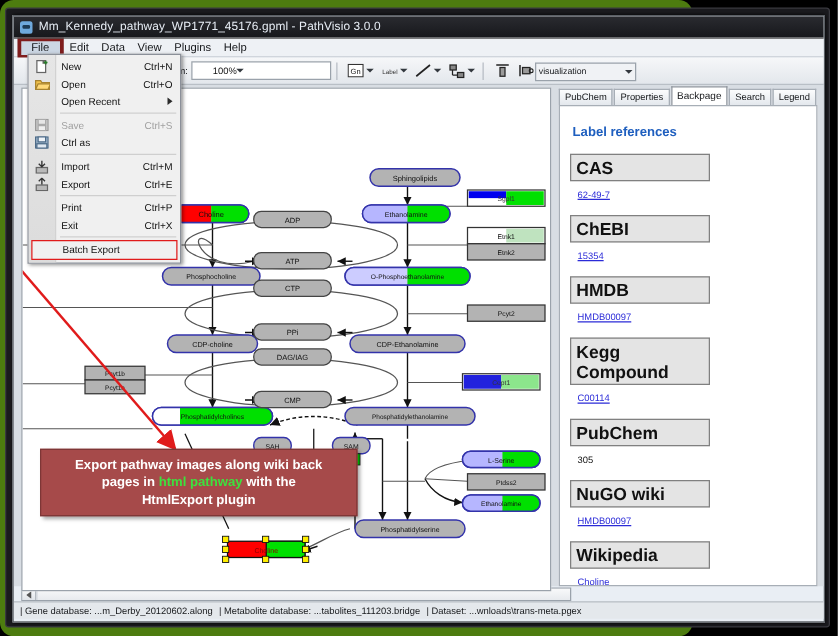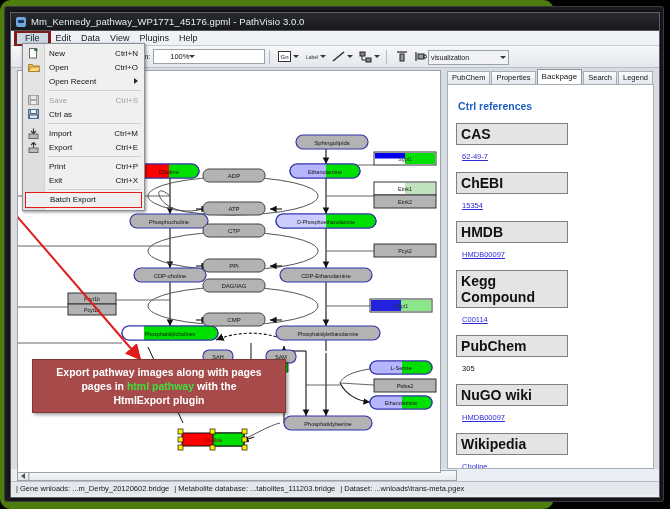--- a/index.html
+++ b/index.html
@@ -424,37 +424,37 @@
         <defs>
               <marker id="redah" markerWidth="9" markerHeight="9" refX="7" refY="4" orient="auto">
           <path d="M0,0 L8,4 L0,8 z" fill="#e01b1b"></path>
               </marker>
             </defs>
         <line x1="-40" y1="100" x2="122" y2="288" stroke="#e01b1b" stroke-width="2" marker-end="url(#redah)"></line>
       </svg>
 
       <div id="callout">
         <div class="ctext">
-          <span>Export pathway images along with pages</span><br>
+          <span>Export pathway images along wiki back</span><br>
           <span>pages in </span><span class="hl">html pathway</span><span> with the</span><br>
           <span>HtmlExport plugin</span>
         </div>
       </div>
     </div>
 
     <div id="rightpanel">
       <div id="tabs">
         <span class="tab">PubChem</span>
         <span class="tab">Properties</span>
         <span class="tab sel">Backpage</span>
         <span class="tab">Search</span>
         <span class="tab">Legend</span>
       </div>
       <div id="tabpanel">
-        <div id="xref-title">Ctrl references</div>
+        <div id="xref-title">Label references</div>
 
         <div class="xrow">
           <div class="xhead">CAS</div>
           <a class="xval" href="#">62-49-7</a>
         </div>
         <div class="xrow">
           <div class="xhead">ChEBI</div>
           <a class="xval" href="#">15354</a>
         </div>
         <div class="xrow">
@@ -485,21 +485,21 @@
   <div id="hscroll">
     <span class="arrow">
       <svg width="5" height="6">
             <path d="M4,0 L0,3 L4,6 z" fill="#555"></path>
           </svg>
     </span>
     <span class="thumb"></span>
   </div>
 
   <div id="statusbar">
-    <span>| Gene wnloads: ...m_Derby_20120602.bridge</span>
+    <span>| Gene database: ...m_Derby_20120602.along</span>
     <span style="width:5px"></span>
     <span>| Metabolite database: ...tabolites_111203.bridge</span>
     <span style="width:5px"></span>
     <span>| Dataset: ...wnloads\trans-meta.pgex</span>
   </div>
 
   <div id="filemenu">
     <div class="gutter"></div>
 
     <div class="fm-item">

